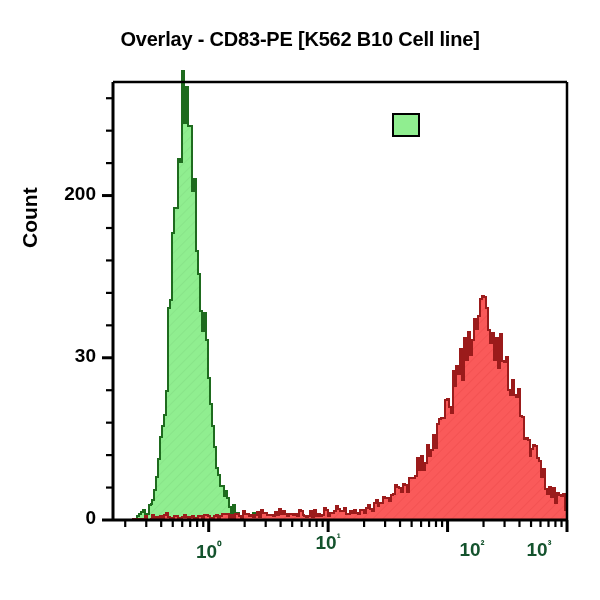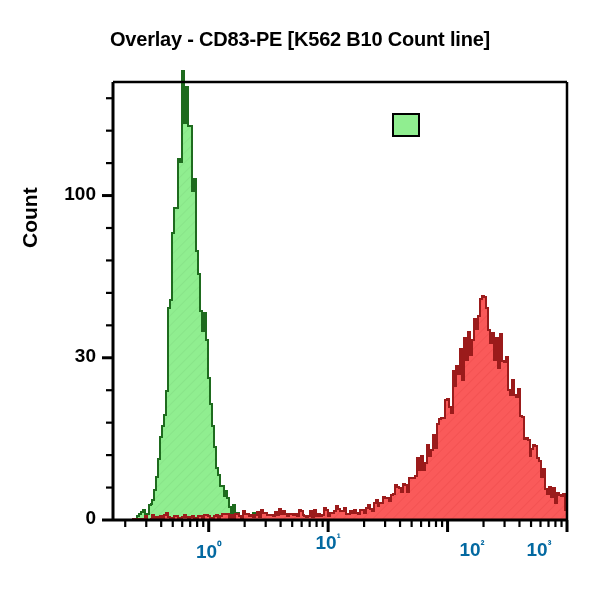--- a/index.html
+++ b/index.html
@@ -19,46 +19,46 @@
     transform:rotate(-90deg);transform-origin:left top;
     white-space:nowrap;
   }
   .ytick-label{
     position:absolute;right:0;width:56px;text-align:right;
     font-size:19px;font-weight:bold;color:#000;
   }
   #ylabels{position:absolute;left:34px;top:0;width:62px;height:600px;}
   #xlabels{position:absolute;left:0;top:0;width:600px;height:600px;}
   .xtick-label{
-    position:absolute;font-size:19px;font-weight:bold;color:#0369a1;
+    position:absolute;font-size:19px;font-weight:bold;color:#14532d;
     transform:translateX(-50%);white-space:nowrap;
   }
   .xtick-label sup{font-size:12px;font-weight:bold;vertical-align:super;}
   #legend{position:absolute;left:392px;top:110px;}
   .legend-row{display:flex;align-items:center;height:30px;margin-bottom:3px;}
   .legend-swatch{
     width:28px;height:24px;border:2.5px solid #000;box-sizing:border-box;
     margin-right:6px;
   }
   .legend-label{font-size:21px;font-weight:bold;color:#000;white-space:nowrap;}
   svg{position:absolute;left:0;top:0;}
 </style>
 </head>
 <body>
 
 <div id="chart-root">
 
-  <div id="plot-title">Overlay - CD83-PE [K562 B10 Count line]</div>
+  <div id="plot-title">Overlay - CD83-PE [K562 B10 Cell line]</div>
 
   <div id="y-axis-title">Count</div>
 
   <div id="ylabels">
       <div class="ytick-label" style="top: 507px;">0</div>
       <div class="ytick-label" style="top: 344.778px;">30</div>
-      <div class="ytick-label" style="top: 182.556px;">100</div>
+      <div class="ytick-label" style="top: 182.556px;">200</div>
     </div>
   <div id="xlabels">
       <div class="xtick-label" style="left: 208.706px; top: 538px;">10<sup>⁰</sup></div>
       <div class="xtick-label" style="left: 328.137px; top: 531px;">10<sup>¹</sup></div>
       <div class="xtick-label" style="left: 472px; top: 538px;">10<sup>²</sup></div>
       <div class="xtick-label" style="left: 539px; top: 538px;">10<sup>³</sup></div>
     </div>
 
   <svg id="plot-svg" width="600" height="600">
     <defs>

